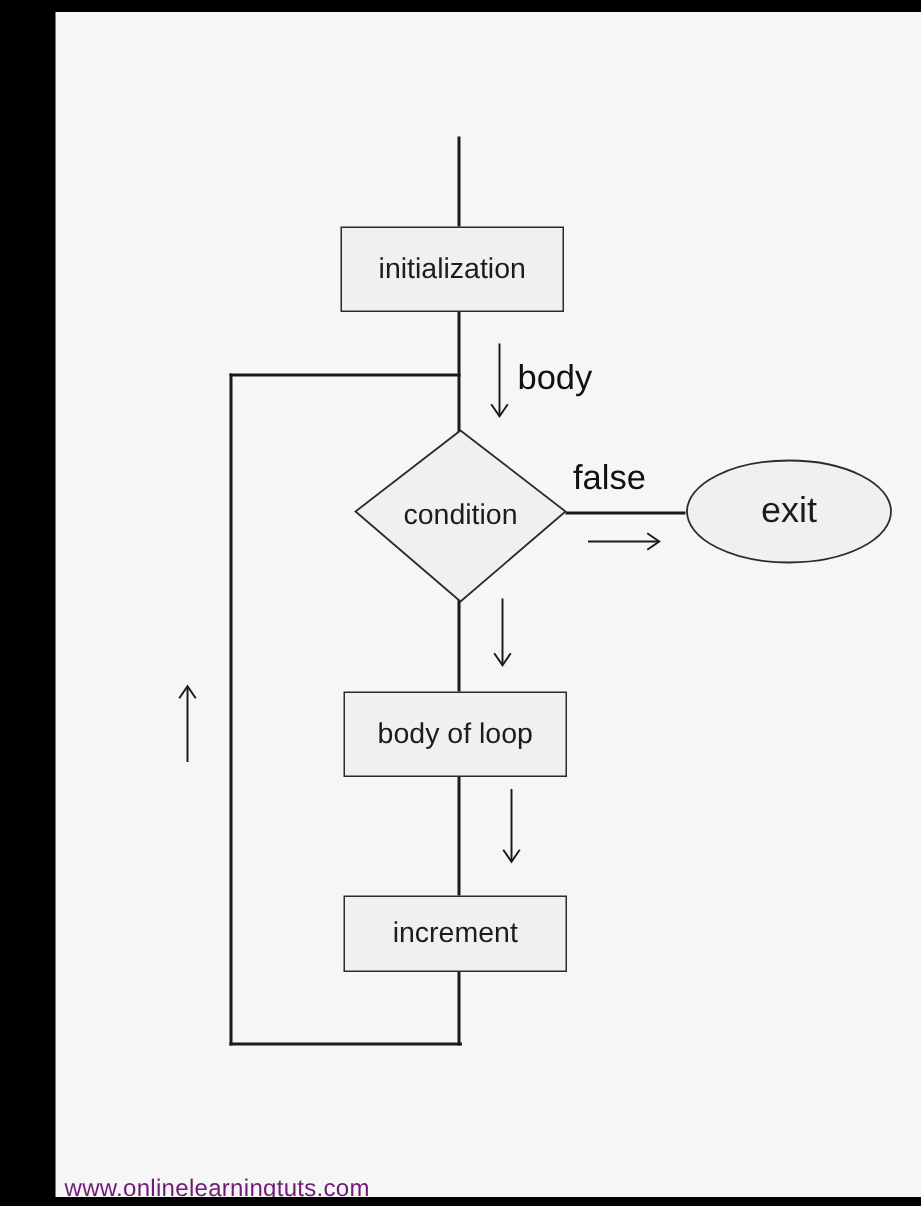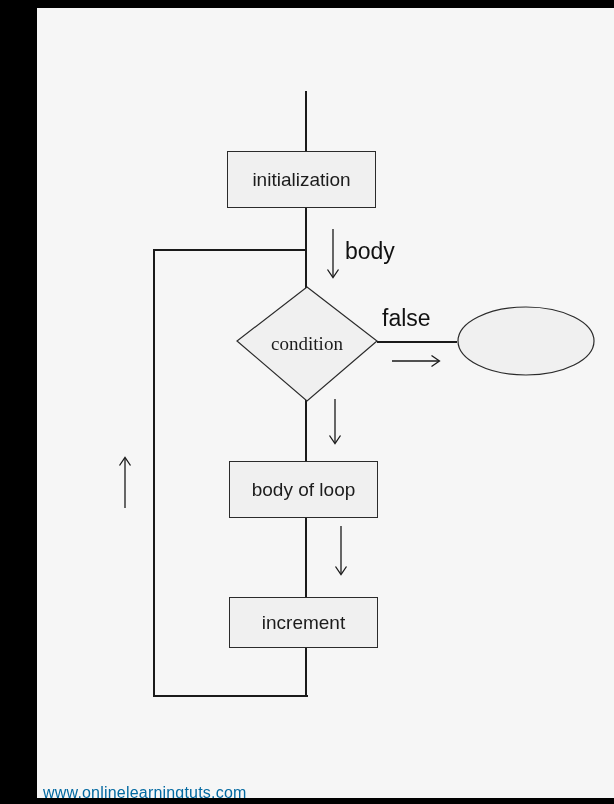--- a/index.html
+++ b/index.html
@@ -40,40 +40,39 @@
   
   .shape-svg { position: absolute; }
   .shape-label {
     position: absolute;
     display: flex;
     align-items: center;
     justify-content: center;
     font-size: 19px;
     color: #1c1c1c;
     pointer-events: none;
-    font-family: Liberation Serif, serif;
   }
   .exit-label { font-size: 24px; }
   .branch-label {
     position: absolute;
     font-size: 23px;
     color: #111111;
   }
   .arrow-svg { position: absolute; overflow: visible; }
   .arrow-svg path, .arrow-svg line, .arrow-svg polyline {
     stroke: #1a1a1a;
     stroke-width: 1.3;
     fill: none;
   }
   .watermark {
     position: absolute;
     left: 6px;
     top: 776px;
     font-size: 16px;
-    color: #0369a1;
+    color: #701a75;
     letter-spacing: 0.2px;
   }
 </style>
 </head>
 <body>
 
 <div class="frame">
   <div class="canvas">
 
     <div class="line v" style="left:268px; top:83px; height:61px;"></div>
@@ -122,20 +121,23 @@
       <span>increment</span>
     </div>
 
     <div class="node-rect" style="left:192px; top:453px; width:149px; height:57px;">
       <span>body of loop</span>
     </div>
 
     <svg class="shape-svg" style="left:417px; top:296px;" width="144" height="74" viewBox="0 0 144 74">
       <ellipse cx="72" cy="37" rx="68" ry="34" fill="#f0f0f0" stroke="#2b2b2b" stroke-width="1.2"></ellipse>
     </svg>
+    <div class="shape-label exit-label" style="left:417px; top:296px; width:144px; height:74px;">
+      <span>exit</span>
+    </div>
 
     <div class="branch-label" style="left:308px; top:230px;">
       <span>body</span>
     </div>
     <div class="branch-label" style="left:345px; top:297px;">
       <span>false</span>
     </div>
 
     <div class="watermark">www.onlinelearningtuts.com</div>
 

